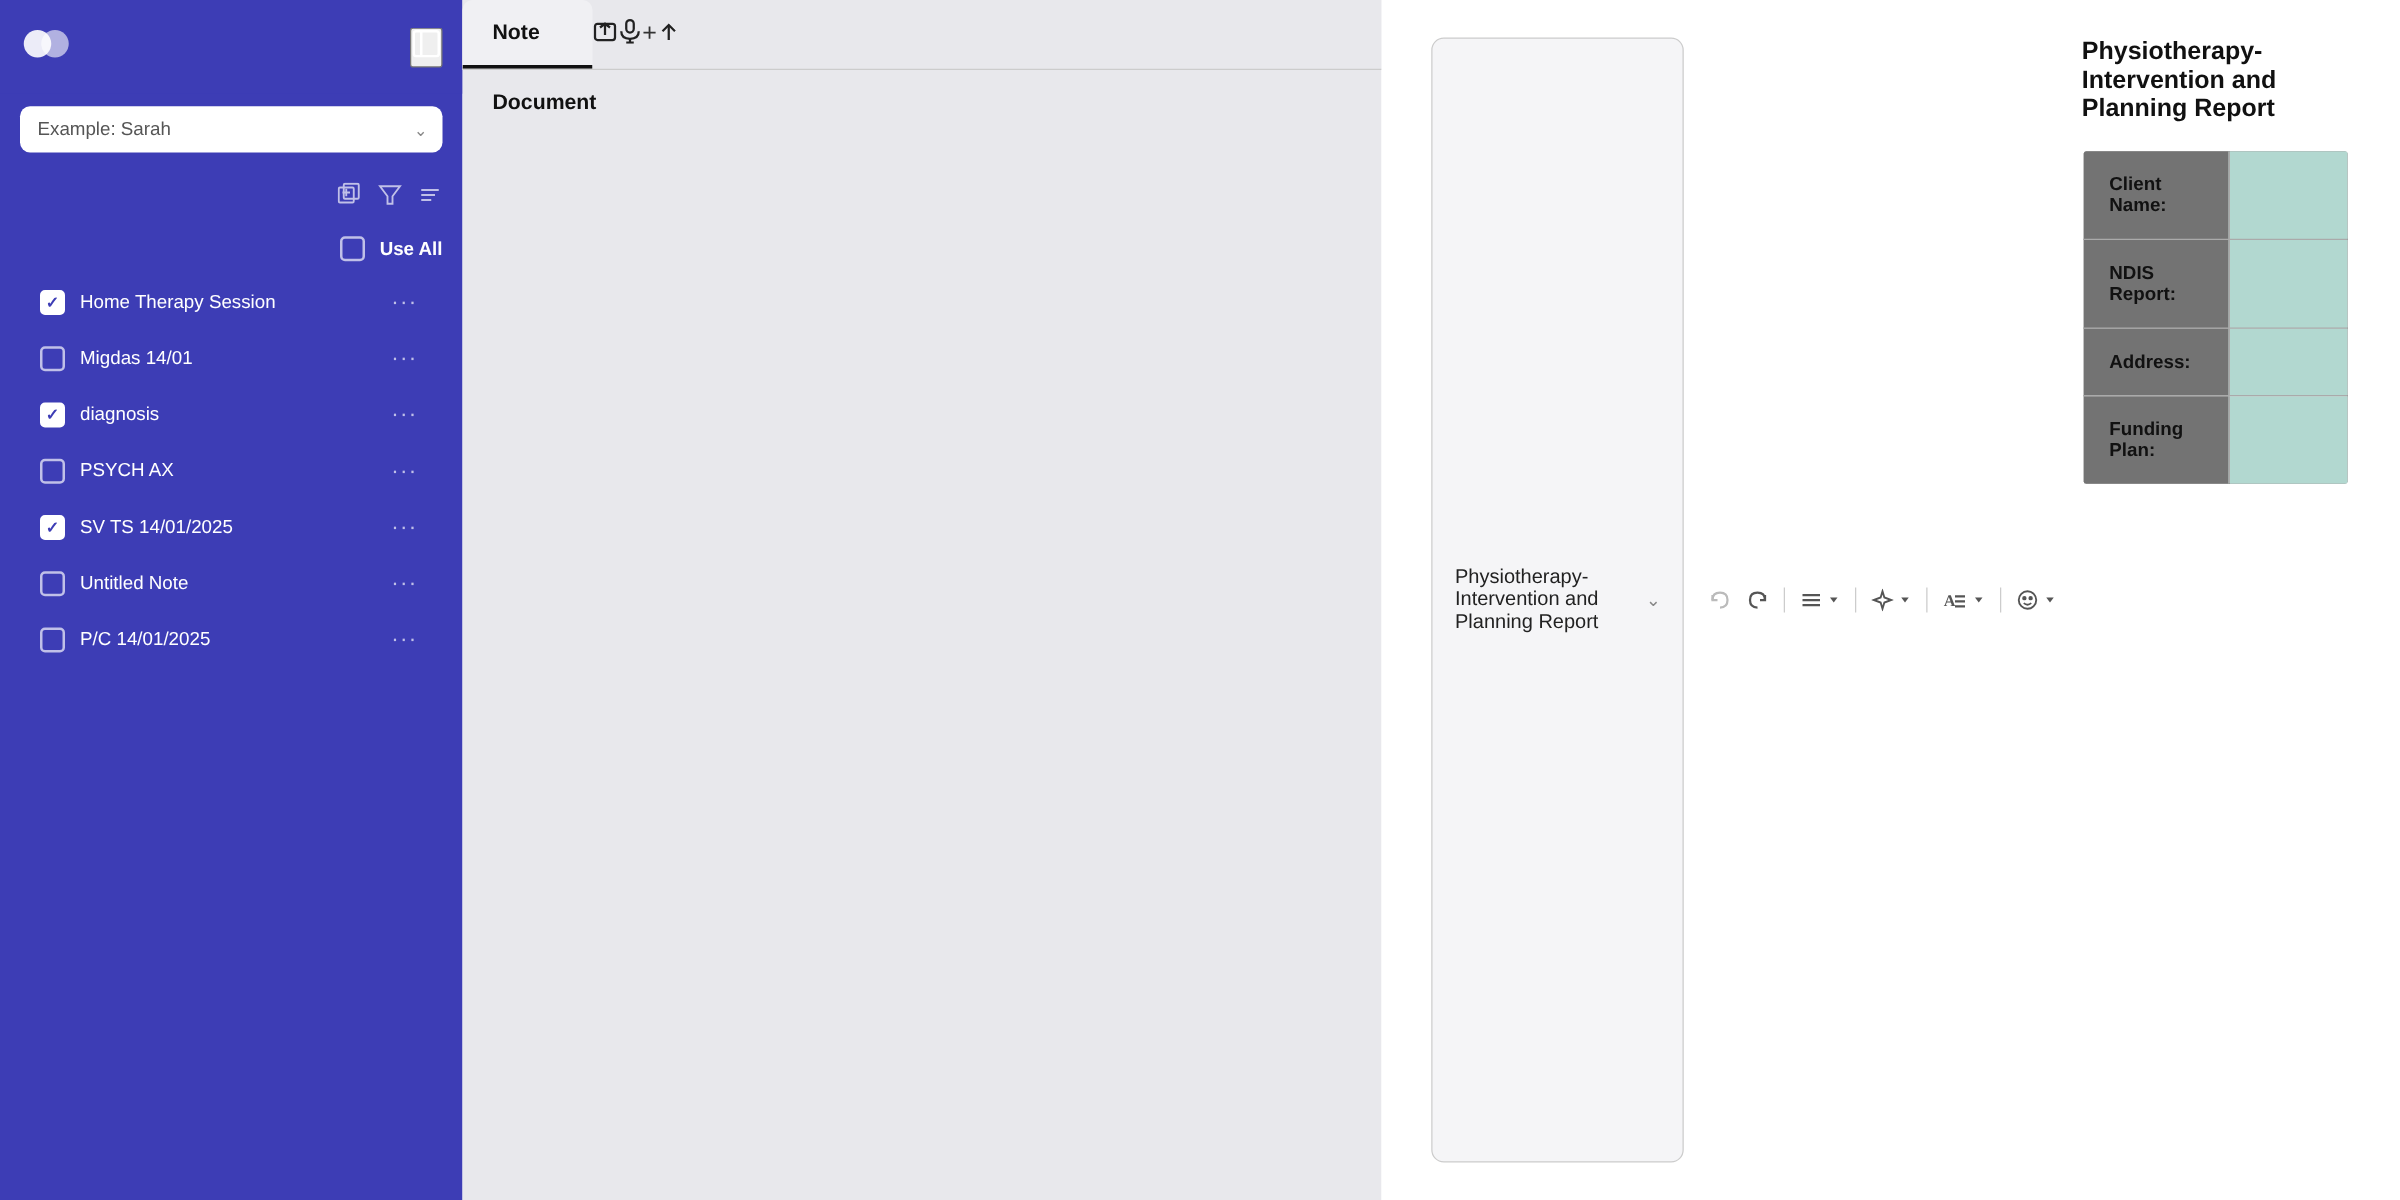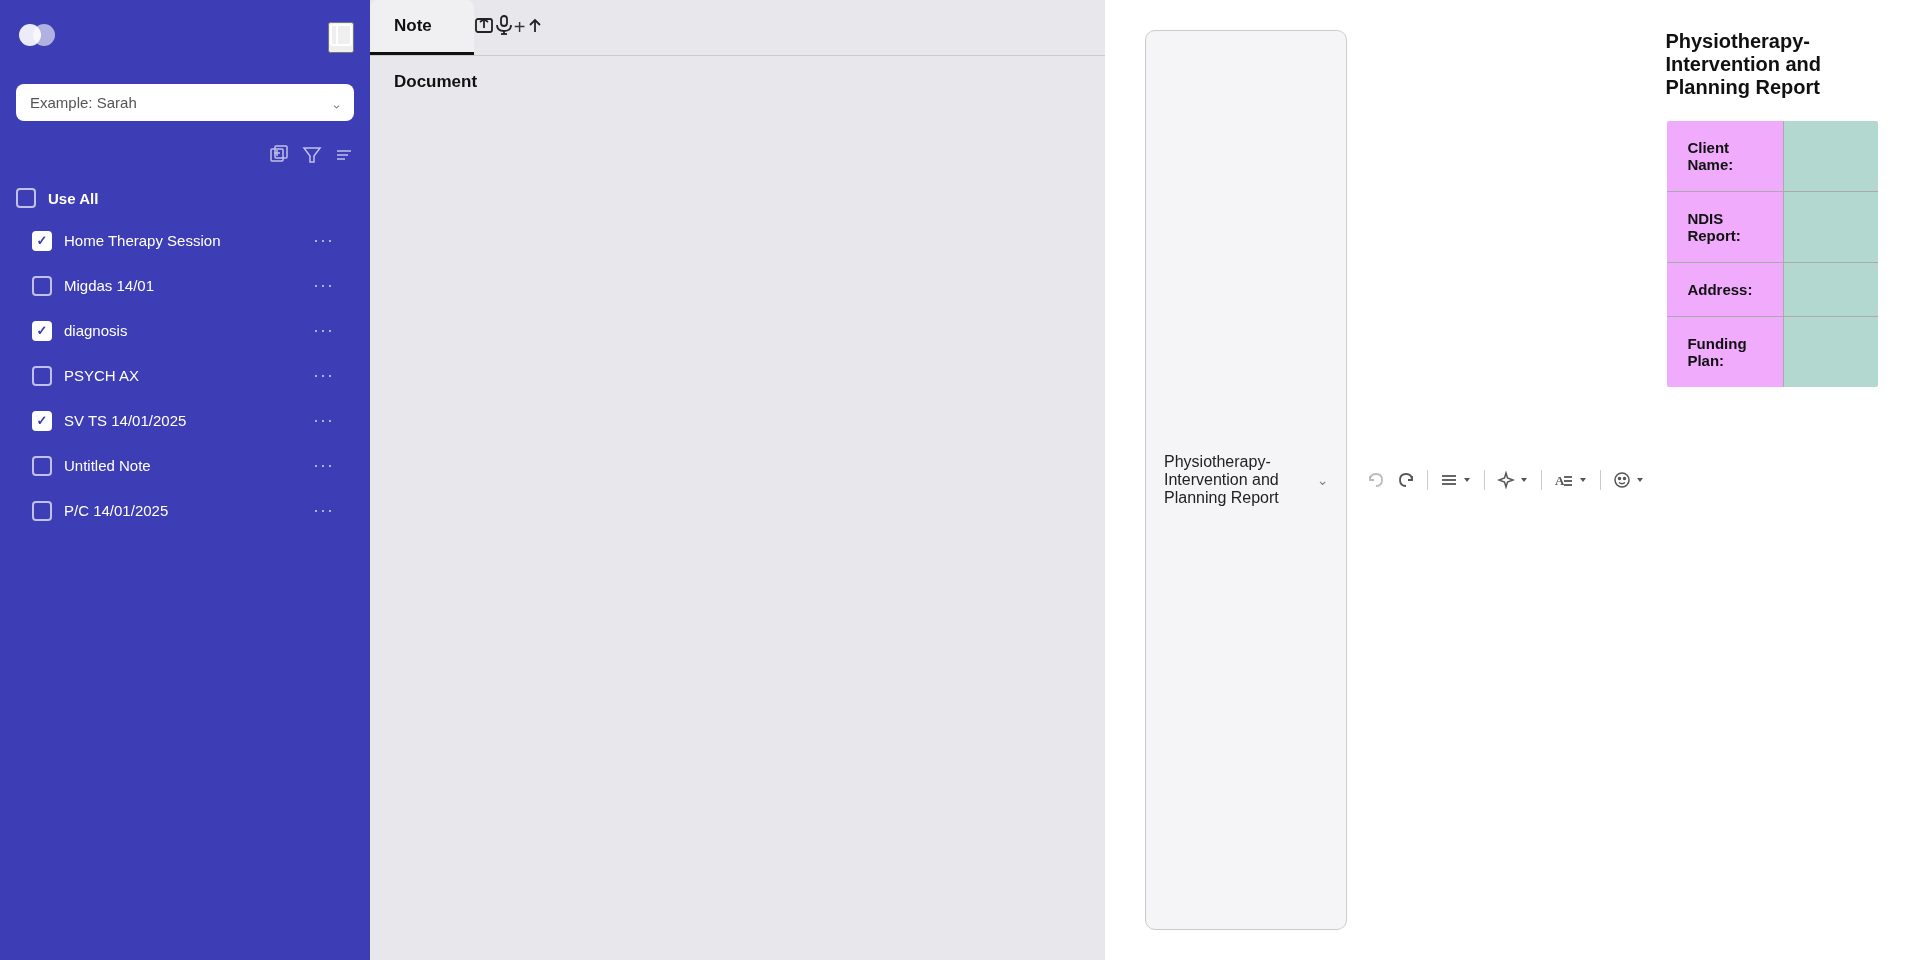--- a/index.html
+++ b/index.html
@@ -152,20 +152,21 @@
       color: #3d3db5;
       font-size: 13px;
       font-weight: bold;
     }
 
     .use-all-item {
       display: flex;
       align-items: center;
       padding: 10px 16px;
       gap: 12px;
+      justify-content: flex-end;
     }
 
     .use-all-label {
       color: #fff;
       font-size: 15px;
       font-weight: 600;
     }
 
     .note-title {
       color: #fff;
@@ -311,21 +312,21 @@
       overflow: hidden;
     }
 
     .report-table td {
       border: 1px solid #aaa;
       padding: 18px 20px;
       font-size: 15px;
     }
 
     .report-table .label-cell {
-      background: #f0abfc;
+      background: #737373;
       font-weight: 700;
       color: #111;
       width: 55%;
     }
 
     .report-table .value-cell {
       background: #b2d8d0;
       width: 45%;
     }
 

